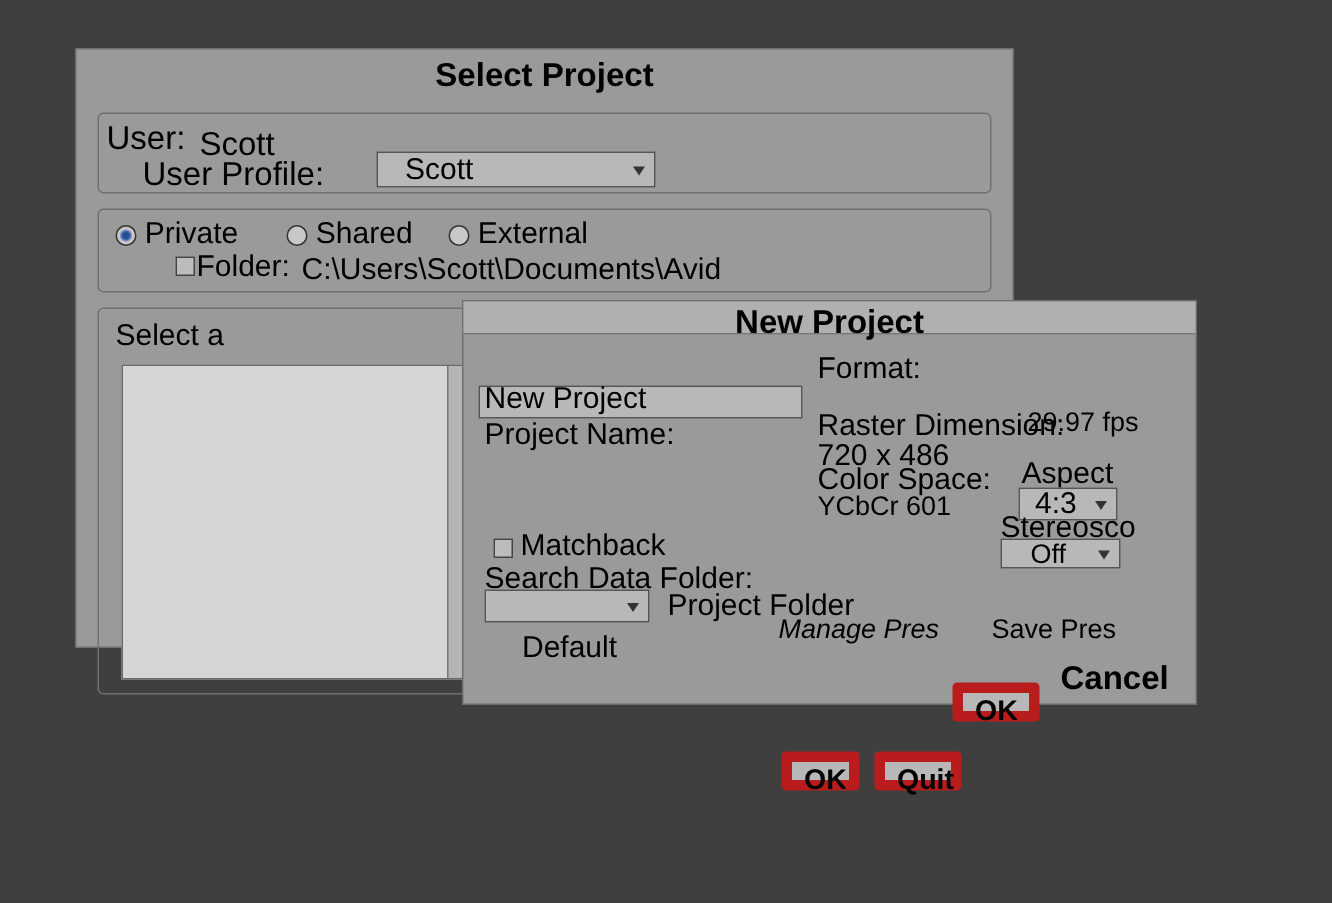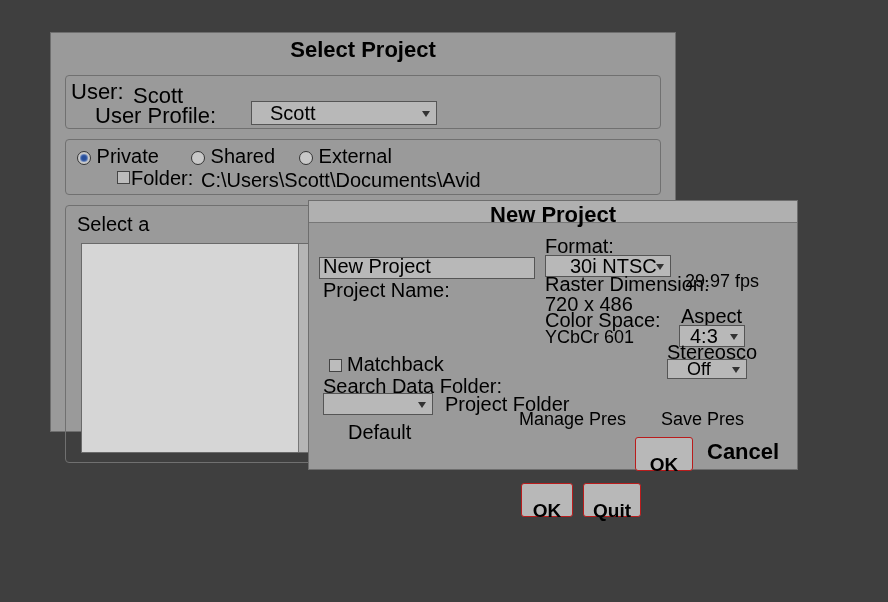--- a/index.html
+++ b/index.html
@@ -68,27 +68,28 @@
   }
   .scroll-tray{
     position:absolute;
     right:0;top:0;bottom:0;width:14px;
     background:#b5b5b5;
     border-left:1px solid #777;
   }
   .btn{
     position:absolute;
     background:#b8b8b8;
-    border:1px solid #b91c1c;
+    border:7px solid #b91c1c;
     border-radius:3px;
     text-align:center;
     font-size:19px;
     font-weight:bold;
     color:#000;
-    padding:16px 8px;
+    padding:2px 8px;
+    margin-top:18px;
   }
   .inputbox{
     position:absolute;
     background:#b8b8b8;
     border:1px solid #555;
   }
   .selectbox{
     position:absolute;
     background:#b8b8b8;
     border:1px solid #555;
@@ -158,23 +159,20 @@
 <div class="dialog" style="left:308px; top:200px; width:490px; height:270px;">
 
   <div class="titlebar"></div>
   <div class="dialog-title" style="top:1px; font-size:22px;">New Project</div>
 
   <span class="ghost" style="left:14px; top:34px;margin-top:44px;">Project Name:</span>
   <div class="inputbox" style="left:10px; top:56px; width:216px; height:22px;"></div>
   <span class="ghost" style="left:14px; top:54px; color:#000;">New Project</span>
 
   <span class="ghost" style="left:236px; top:34px;">Format:</span>
-  <div class="selectbox" style="left:236px; top:54px; width:126px; height:22px;">
-    <span class="ghost" style="left:24px; top:-1px;">30i NTSC</span>
-  </div>
 
   <span class="ghost" style="left:236px; top:72px;">Raster Dimension:</span>
   <span class="ghost" style="left:236px; top:92px;">720 x 486</span>
   <span class="ghost" style="left:376px; top:70px; font-size:18px;">29.97 fps</span>
 
   <span class="ghost" style="left:236px; top:108px;">Color Space:</span>
   <span class="ghost" style="left:236px; top:126px; font-size:18px;">YCbCr 601</span>
 
   <span class="ghost" style="left:372px; top:104px;">Aspect</span>
   <div class="selectbox" style="left:370px; top:124px; width:66px; height:22px;">
@@ -187,20 +185,20 @@
 
   <span class="check" style="position:absolute; left:20px; top:158px;"></span>
   <span class="ghost" style="left:14px; top:174px;">Search Data Folder:</span>
 
   <span class="ghost" style="left:38px; top:152px;">Matchback</span>
   <div class="selectbox" style="left:14px; top:192px; width:110px; height:22px;">
     <span class="ghost" style="left:24px; top:-1px;margin-top:28px;">Default</span>
   </div>
   <span class="ghost" style="left:136px; top:192px;">Project Folder</span>
 
-  <span class="ghost" style="left:210px; top:208px; font-size:18px;">Manage Pres</span>
+  <span class="ghost" style="left:210px; top:208px; font-size:18px;font-style:italic;">Manage Pres</span>
   <span class="ghost" style="left:352px; top:208px; font-size:18px;">Save Pres</span>
 
   <div class="btn" style="left:326px; top:236px; width:58px; height:26px;">
     <span>OK</span>
   </div>
   <span class="ghost" style="left:398px; top:238px; font-size:22px; font-weight:bold;">Cancel</span>
 </div>
 
 </body></html>

